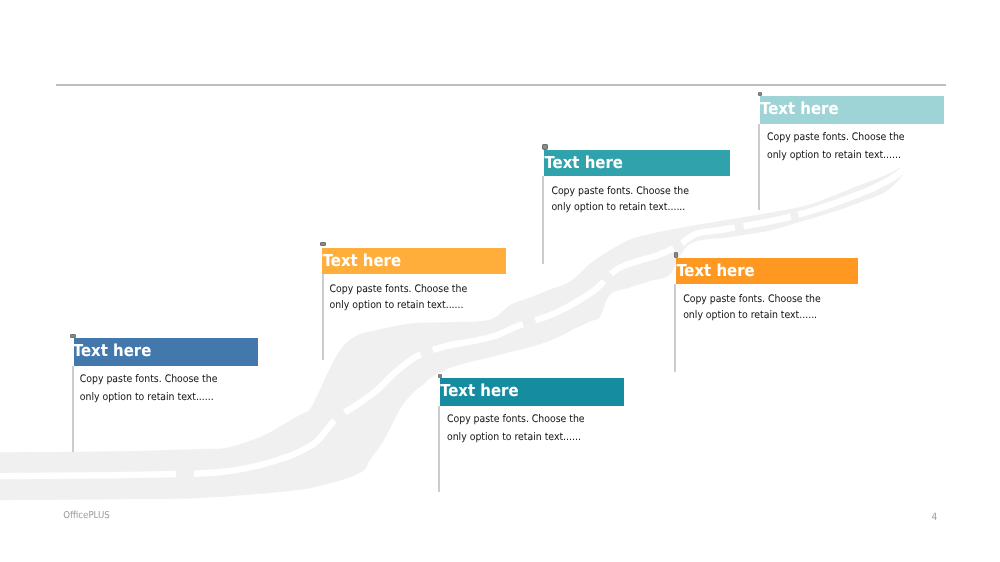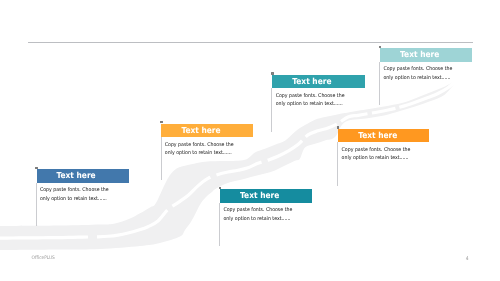--- a/index.html
+++ b/index.html
@@ -1,21 +1,21 @@
 <!DOCTYPE html>
 <html><head>
 <meta charset="utf-8">
 <style>
   html,body{margin:0;padding:0;background:#fff;}
   body{width:500px;height:281px;font-family:"DejaVu Sans",sans-serif;font-stretch:condensed;overflow:hidden;-webkit-font-smoothing:antialiased;text-rendering:geometricPrecision;}
   #slide{position:relative;width:500px;height:281px;background:#fff;overflow:hidden;}
   #road{position:absolute;left:0;top:0;width:500px;height:281px;}
   .divider{position:absolute;background:#bcbec2;}
   .card{position:absolute;}
-  .card .hdr{font-weight:bold;color:#fff;font-size:8.3px;line-height:13.3px;padding-left:20px;box-sizing:border-box;}
+  .card .hdr{font-weight:bold;color:#fff;font-size:8.3px;line-height:13.3px;padding-left:0;box-sizing:border-box;}
   .card .body{box-sizing:border-box;position:relative;}
   .card .vline{position:absolute;left:-0.9px;top:0;width:0.9px;background:#cbccd0;}
   .card .body p{margin:0;font-size:5.2px;line-height:8.4px;color:#111;padding-left:3.4px;padding-top:3.8px;white-space:pre-line;}
   .dot{position:absolute;width:2.4px;height:2.4px;border-radius:50%;background:#8a8a8a;box-shadow:0 0 0 0.3px #555 inset;}
   .footer{position:absolute;color:#9b9b9b;}
 </style>
 </head>
 <body>
 
 <div id="slide">

